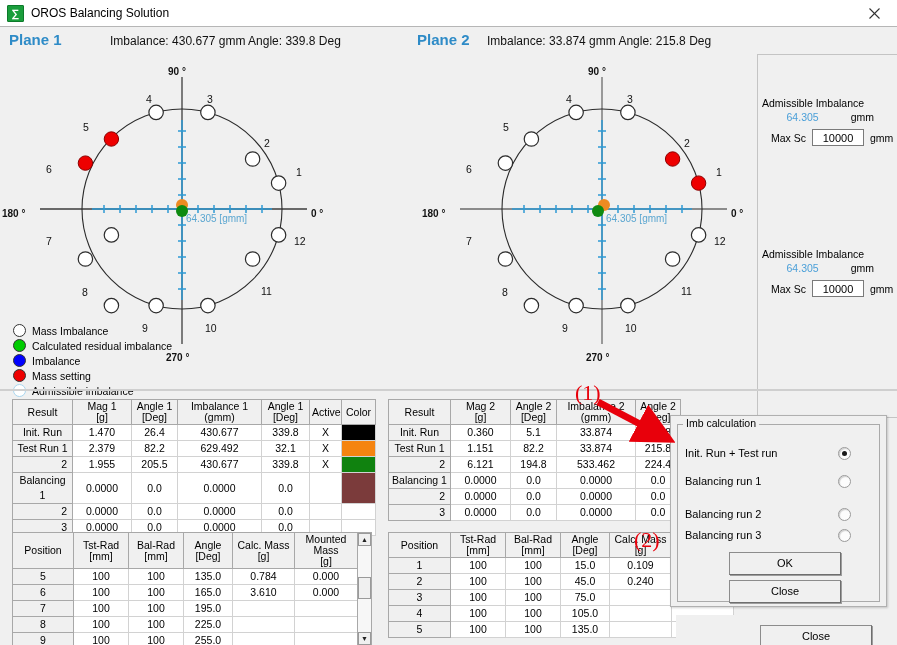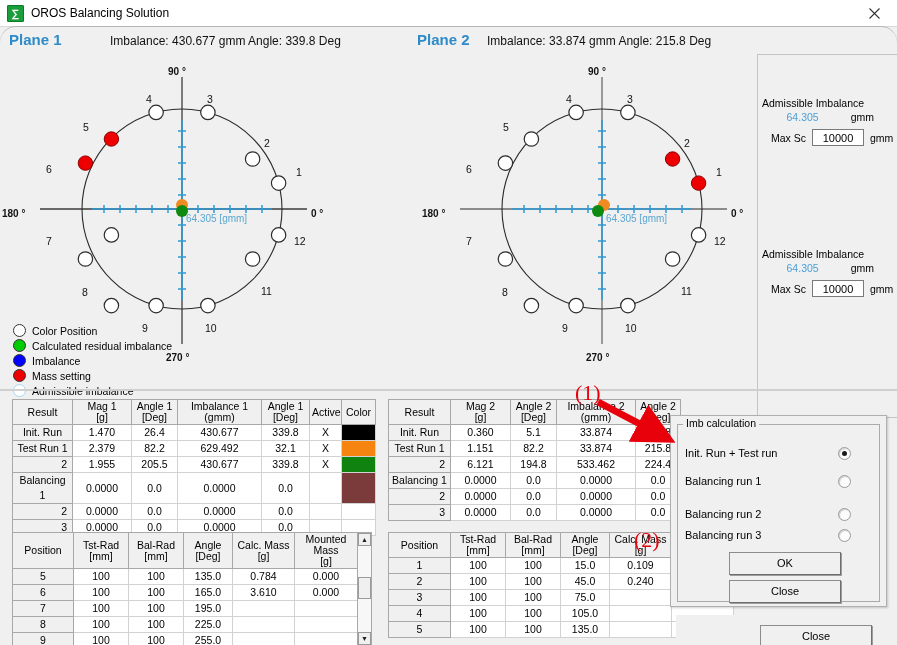--- a/index.html
+++ b/index.html
@@ -28,21 +28,20 @@
   #close-win{
     position:absolute;right:0;top:0;width:46px;height:26px;
     display:flex;align-items:center;justify-content:center;
     font-size:14px;color:#333;
   }
   
   #client{
     position:absolute;left:0;top:26px;width:897px;height:619px;
     background:#f0f0f0;
     border-top:1px solid #b6b6b6;
-    border-radius:16px;
   }
   .plane-title{
     position:absolute;font-size:15px;font-weight:bold;color:#2e8bc7;
   }
   .plane-sub{
     position:absolute;font-size:12px;color:#111;
   }
   
   .polar{position:absolute;}
   .polar svg{display:block;}
@@ -327,21 +326,21 @@
         <text x="166" y="316">270 °</text>
         <text x="2" y="172">180 °</text>
       </g>
       <text x="186" y="177" font-family="Liberation Sans, sans-serif" font-size="10" fill="#5ba6d0">64.305 [gmm]</text>
     </svg>
   </div>
 
   <div id="legend">
     <div class="leg-row">
       <span class="leg-dot" style="background:#ffffff"></span>
-      <span class="leg-label">Color Position</span>
+      <span class="leg-label">Mass Imbalance</span>
     </div>
     <div class="leg-row">
       <span class="leg-dot" style="background:#00cc00"></span>
       <span class="leg-label">Calculated residual imbalance</span>
     </div>
     <div class="leg-row">
       <span class="leg-dot" style="background:#0000ff"></span>
       <span class="leg-label">Imbalance</span>
     </div>
     <div class="leg-row">

